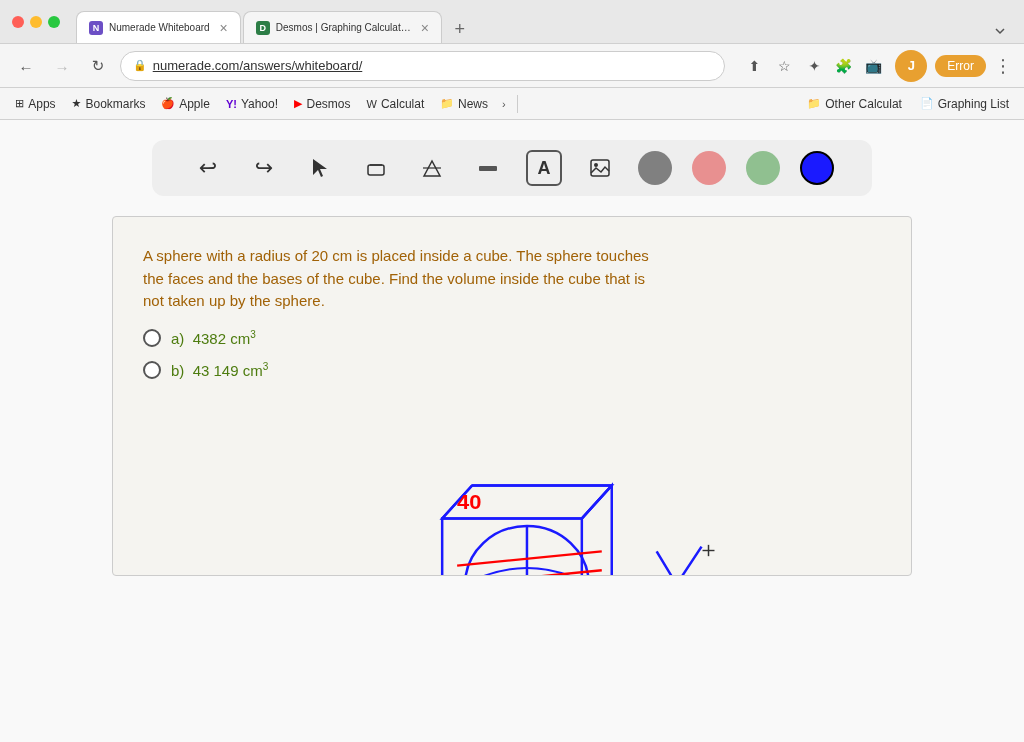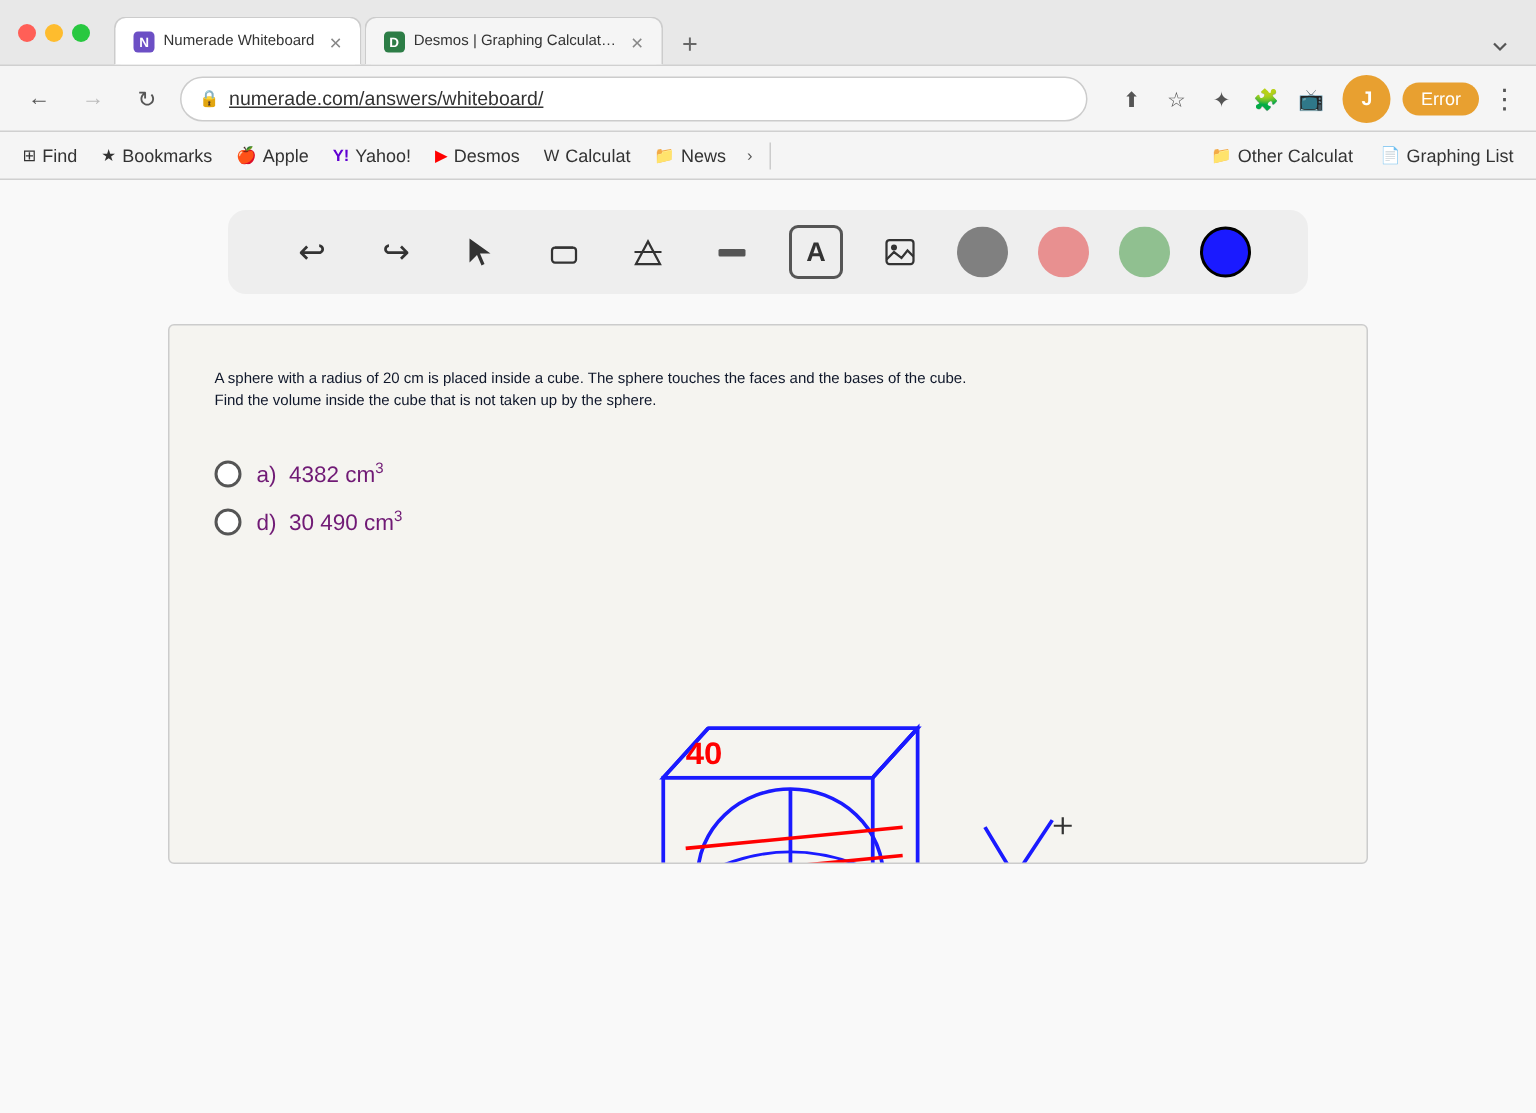--- a/index.html
+++ b/index.html
@@ -156,37 +156,37 @@
     .wb-content {
       width: 800px;
       background: #f5f4f0;
       border: 1px solid #ccc;
       border-radius: 4px;
       padding: 28px 30px;
       position: relative;
       min-height: 360px;
     }
     .question-text {
-      font-size: 10px;
-      color: #0f172a;
+      font-size: 15px;
+      color: #a16207;
       line-height: 1.5;
-      margin-bottom: 32px;
+      margin-bottom: 16px;
       max-width: 520px;
     }
     .options {
       display: flex;
       flex-direction: column;
       gap: 14px;
     }
     .option {
       display: flex;
       align-items: center;
       gap: 10px;
       font-size: 15px;
-      color: #701a75;
+      color: #4d7c0f;
     }
     .option-radio {
       width: 18px; height: 18px;
       border: 2px solid #555;
       border-radius: 50%;
       flex-shrink: 0;
       background: #fff;
     }
     sup { font-size: 10px; }
 
@@ -250,21 +250,21 @@
   <div class="profile-btn">J</div>
   <button class="error-btn">
     <span>Error</span>
   </button>
   <button class="menu-btn">⋮</button>
 </div>
 
 <div class="bookmarks-bar">
   <div class="bm-item">
     <span class="bm-icon">⊞</span>
-    <span>Find</span>
+    <span>Apps</span>
   </div>
   <div class="bm-item">
     <span class="bm-icon">★</span>
     <span>Bookmarks</span>
   </div>
   <div class="bm-item">
     <span class="bm-icon">🍎</span>
     <span>Apple</span>
   </div>
   <div class="bm-item">
@@ -341,21 +341,21 @@
 
   <div class="wb-content">
     <p class="question-text">A sphere with a radius of 20 cm is placed inside a cube. The sphere touches the faces and the bases of the cube. Find the volume inside the cube that is not taken up by the sphere.</p>
     <div class="options">
       <div class="option">
         <div class="option-radio"></div>
         <span>a)&nbsp;&nbsp;4382 cm<sup>3</sup></span>
       </div>
       <div class="option">
         <div class="option-radio"></div>
-        <span>d)&nbsp;&nbsp;30 490 cm<sup>3</sup></span>
+        <span>b)&nbsp;&nbsp;43 149 cm<sup>3</sup></span>
       </div>
     </div>
 
     <svg class="drawing-overlay" viewBox="0 0 800 380" preserveAspectRatio="none" style="position:absolute;top:0;left:0;width:100%;height:100%;">
 
       <g stroke="#1a1aff" stroke-width="2.5" fill="none">
 
         <rect x="330" y="320" width="140" height="140" stroke="#1a1aff" stroke-width="2.5" fill="none"></rect>
 
         <path d="M330 320 L360 285 L500 285 L470 320 Z"></path>

